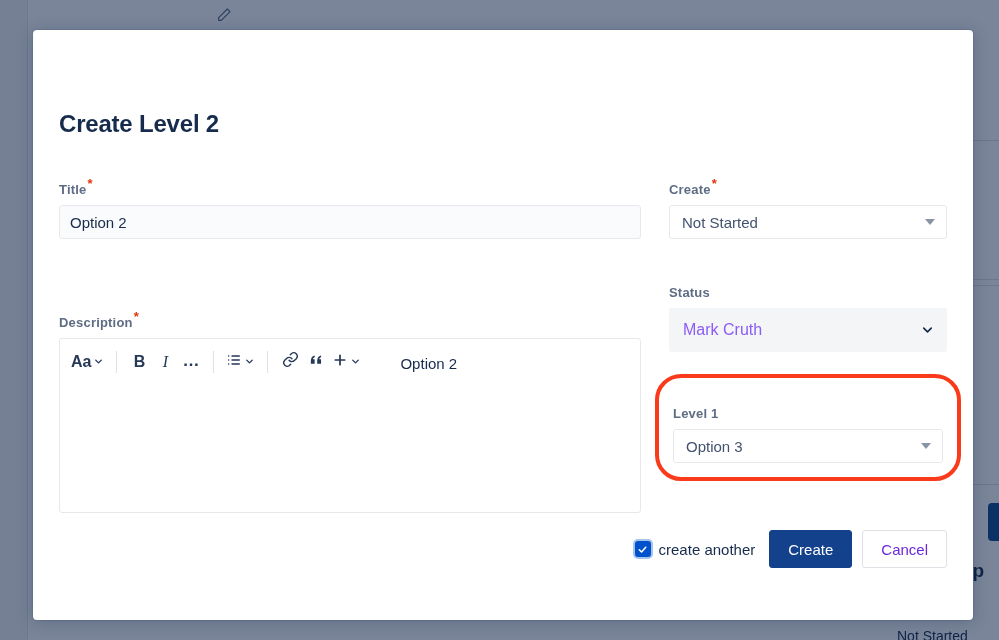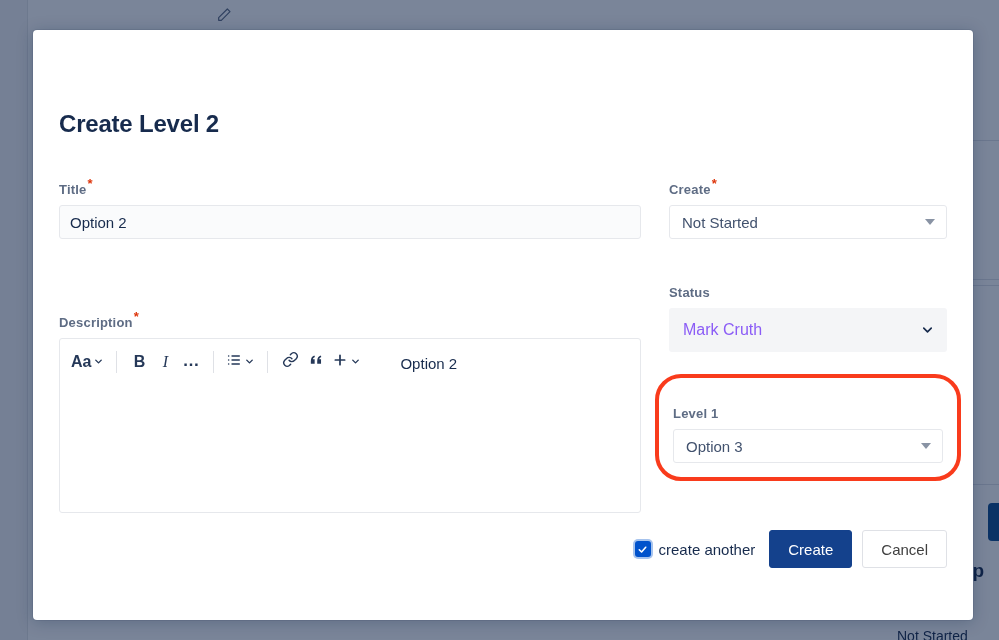--- a/index.html
+++ b/index.html
@@ -322,21 +322,21 @@
   }
   .btn-primary {
     background: #14418c;
     color: #ffffff;
     border: 1px solid #14418c;
     font-weight: normal;
     margin-right: 10px;
   }
   .btn-secondary {
     background: #ffffff;
-    color: #404040;
+    color: #6d28d9;
     border: 1px solid #dfe1e6;
   }
 </style>
 </head>
 <body>
 
 <div id="app">
 
   <div class="bg-page">
     <div class="bg-railstrip"></div>

